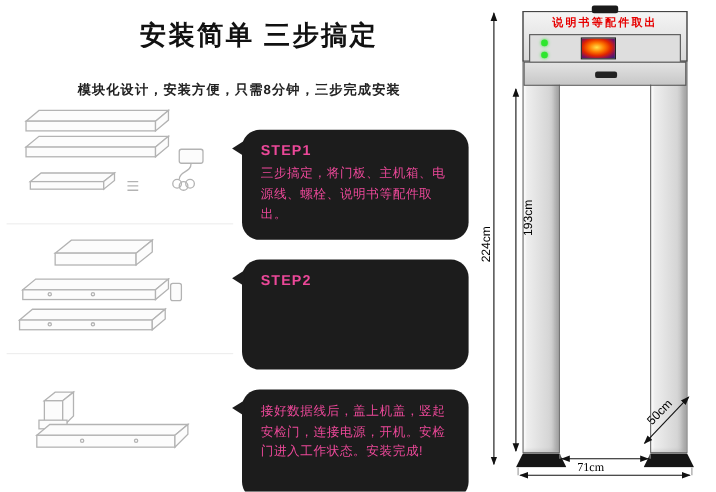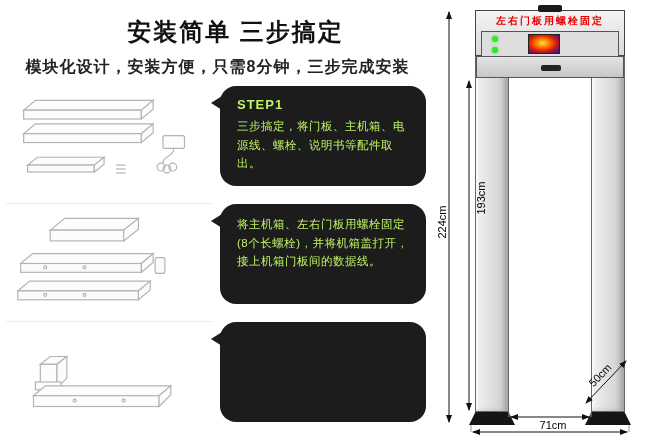--- a/index.html
+++ b/index.html
@@ -2,28 +2,28 @@
 <html><head>
 <meta charset="utf-8">
 <style>
   * { margin:0; padding:0; box-sizing:border-box; }
   body { font-family:"Liberation Sans", sans-serif; background:#fff; }
   .page { position:relative; width:651px; height:447px; background:#fff; overflow:hidden; }
 
   
   .left { position:absolute; left:0; top:0; width:435px; height:447px; }
   .title { text-align:center; margin-top:16px; font-size:24px; font-weight:800; letter-spacing:2px; color:#111;padding-left:36px; }
-  .subtitle { text-align:center; margin-top:9px; font-size:16px; font-weight:700; letter-spacing:1px; color:#222; }
+  .subtitle { text-align:center; margin-top:25px; font-size:12px; font-weight:700; letter-spacing:1px; color:#222; }
   .steps { position:absolute; left:6px; top:86px; width:424px; }
   .row { display:flex; height:118px; }
   .illu { width:206px; position:relative; border-bottom:1px solid #ededed; }
   .row:last-child .illu { border-bottom:none; }
   .illu svg { width:100%; height:100%; }
   .bubble { position:relative; width:206px; margin-left:8px; align-self:flex-start;
-            background:#1c1c1c; color:#bef264; border-radius:16px; padding:11px 12px 9px 17px; min-height:100px; }
+            background:#1c1c1c; color:#ec4899; border-radius:16px; padding:11px 12px 9px 17px; min-height:100px;margin-top:32px; }
   .bubble::before { content:""; position:absolute; left:-9px; top:10px;
             border:7px solid transparent; border-right:11px solid #1c1c1c; border-left:0; }
   .step-label { font-size:13px; font-weight:700; letter-spacing:1px; margin-bottom:5px; }
   .step-text { font-size:11.5px; line-height:1.62; letter-spacing:0.5px; }
 
   
   .right { position:absolute; left:435px; top:0; width:216px; height:447px; }
   .pillar { position:absolute; top:10px; width:34px; height:402px;
             background:linear-gradient(90deg,#f2f2f2,#cbcbcb); border:1px solid #666;
             box-shadow: inset -4px 0 5px rgba(0,0,0,.20), inset 2px 0 2px rgba(255,255,255,.65); z-index:2; }
@@ -109,57 +109,58 @@
               <rect x="12" y="86" width="123" height="9"></rect>
               <polygon points="135,86 147,76 147,85 135,95"></polygon>
               <circle cx="40" cy="62" r="1.5"></circle>
               <circle cx="80" cy="62" r="1.5"></circle>
               <circle cx="40" cy="90" r="1.5"></circle>
               <circle cx="80" cy="90" r="1.5"></circle>
             </g>
           </svg>
         </div>
         <div class="bubble">
-          <div class="step-text">将主机箱、左右门板用螺栓固定(8个长螺栓)，并将机箱盖打开，接上机箱门板间的数据线。</div>
+          <div class="step-label">STEP2</div>
         </div>
       </div>
 
       <div class="row">
         <div class="illu">
           <svg viewBox="0 0 210 114">
             <g stroke="#b3b3b3" stroke-width="1.2" fill="#fcfcfc">
               <polygon points="35,40 45,32 62,32 52,40"></polygon>
               <rect x="35" y="40" width="17" height="24"></rect>
               <polygon points="52,40 62,32 62,54 52,64"></polygon>
               <rect x="30" y="58" width="26" height="8"></rect>
               <polygon points="28,72 40,62 168,62 156,72"></polygon>
               <rect x="28" y="72" width="128" height="11"></rect>
               <polygon points="156,72 168,62 168,71 156,83"></polygon>
               <circle cx="70" cy="77" r="1.5"></circle>
               <circle cx="120" cy="77" r="1.5"></circle>
             </g>
           </svg>
         </div>
         <div class="bubble">
+          <div class="step-text">接好数据线后，盖上机盖，竖起安检门，连接电源，开机。安检门进入工作状态。安装完成!</div>
         </div>
       </div>
 
     </div>
   </div>
 
   <div class="right">
 
     <div class="pillar pillar-l"></div>
     <div class="pillar pillar-r"></div>
     <div class="foot foot-l"></div>
     <div class="foot foot-r"></div>
     <div class="sensor"></div>
 
     <div class="header-box">
-      <div class="header-title">左右门板用螺栓固定</div>
+      <div class="header-title">说明书等配件取出</div>
       <div class="control">
         <div class="leds">
           <span class="led"></span>
           <span class="led"></span>
         </div>
         <div class="thermal"></div>
       </div>
     </div>
 
     <div class="crossbar">
@@ -179,17 +180,17 @@
       <line x1="151" y1="403" x2="191" y2="361" stroke="#111" marker-start="url(#ah)" marker-end="url(#ah)"></line>
       <line x1="36" y1="425" x2="36" y2="432" stroke="#999"></line>
       <line x1="194" y1="425" x2="194" y2="432" stroke="#999"></line>
       <line x1="74" y1="413" x2="74" y2="417" stroke="#999"></line>
       <line x1="156" y1="413" x2="156" y2="417" stroke="#999"></line>
     </svg>
 
     <span class="dim-label v" style="left:-15px; top:216px;">224cm</span>
     <span class="dim-label v" style="left:24px; top:192px;">193cm</span>
     <span class="dim-label d50" style="left:143px; top:369px;">50cm</span>
-    <span class="dim-label" style="left:96px; top:419px;">71cm</span>
+    <span class="dim-label" style="left:80px; top:419px;font-family:Liberation Serif, serif;">71cm</span>
     <span class="dim-label" style="left:101px; top:454px;">83cm</span>
   </div>
 
 </div>
 
 </body></html>

